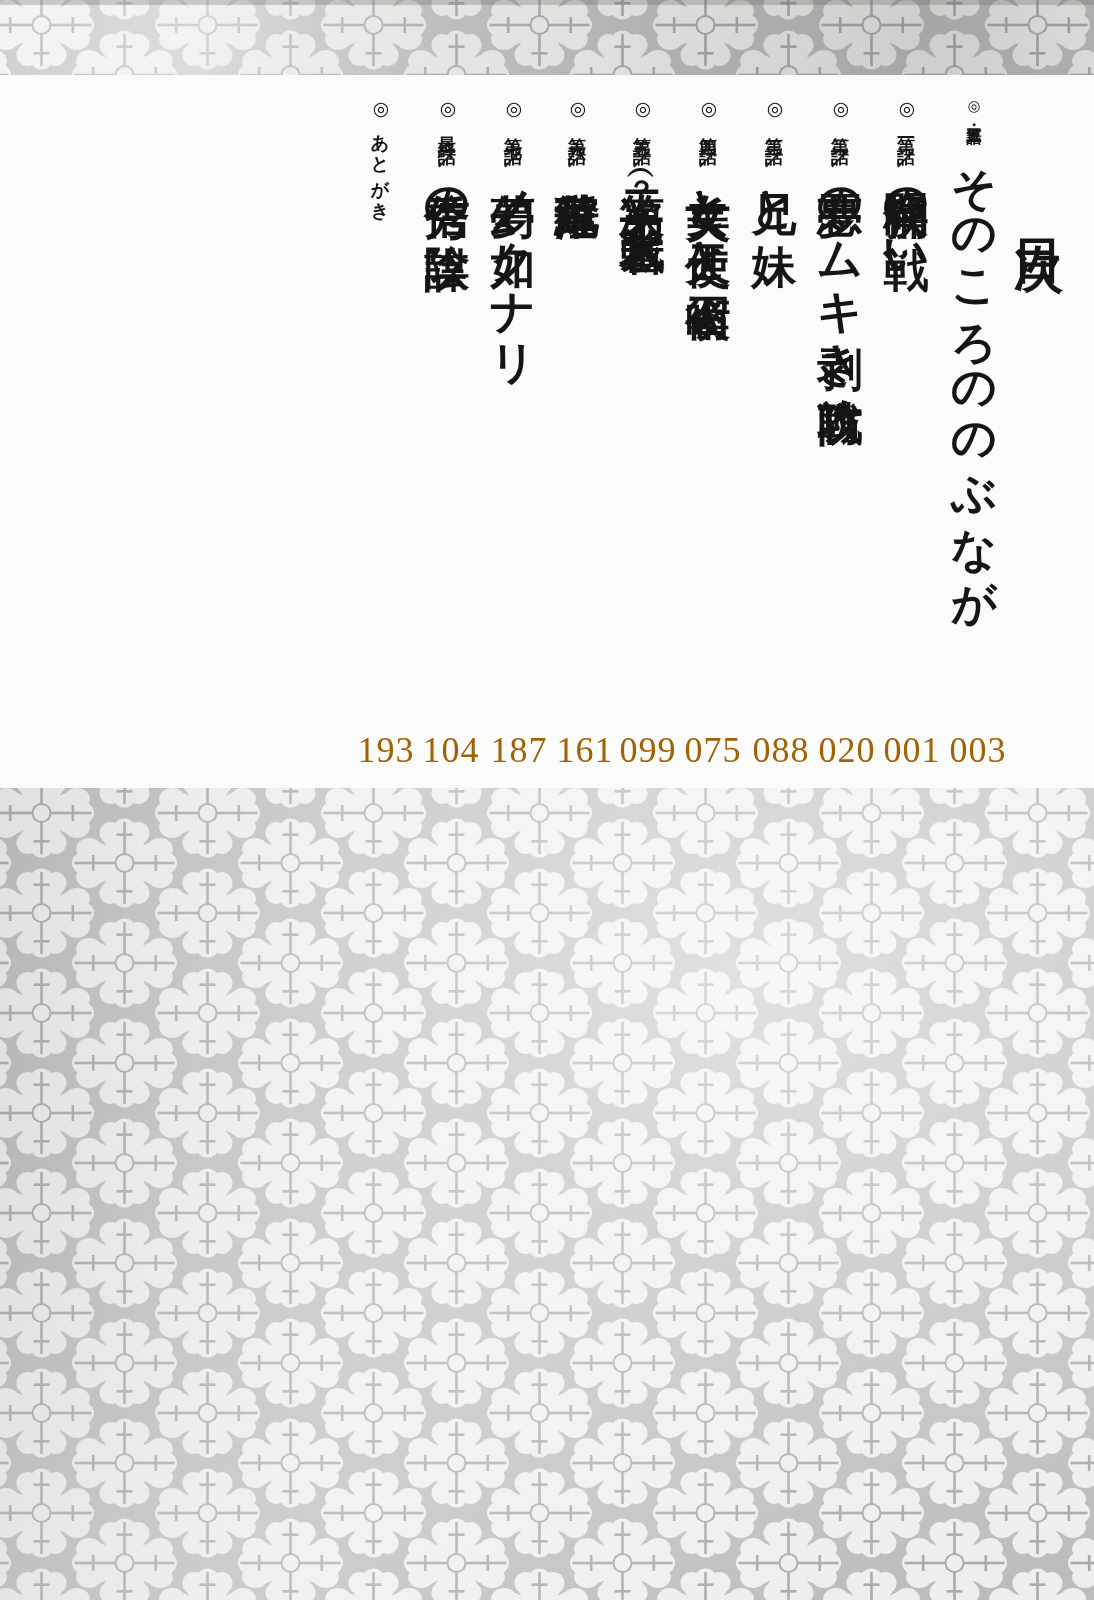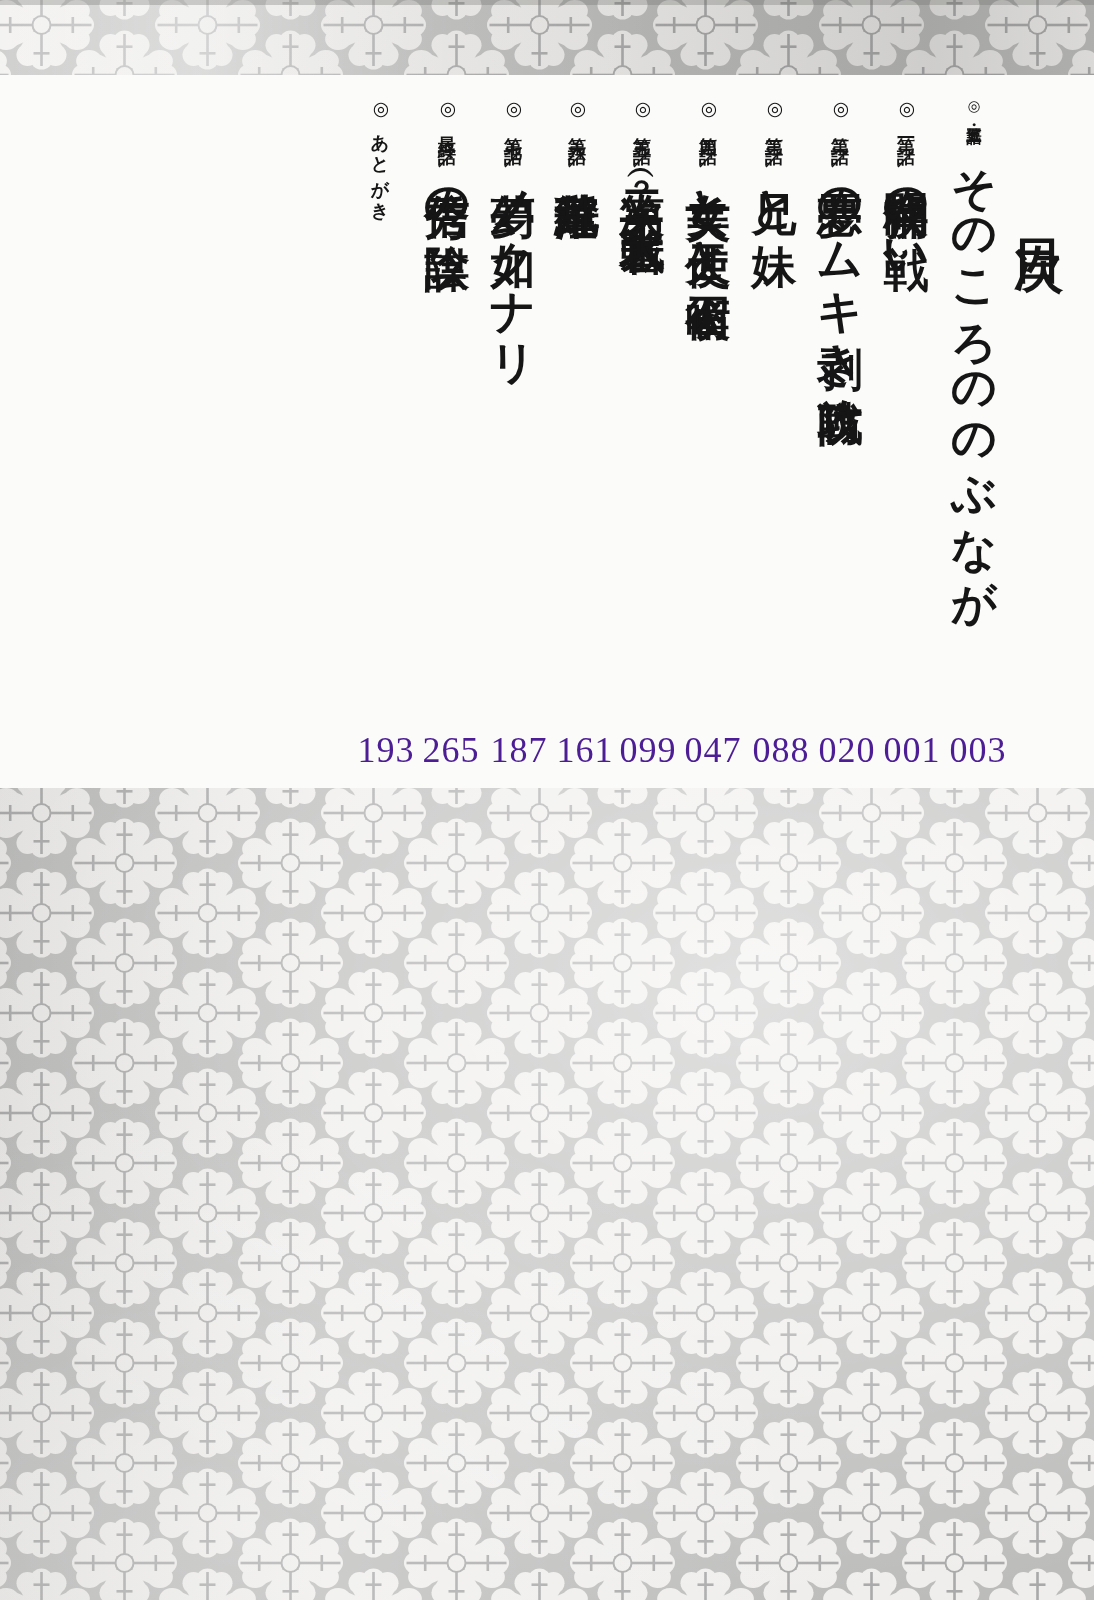--- a/index.html
+++ b/index.html
@@ -55,21 +55,21 @@
   .col.c10 .label { letter-spacing: 2px; }
 
   
   .pagenum {
     position: absolute;
     top: 729px;
     transform: translateX(-50%);
     font-family: "Liberation Serif", "DejaVu Serif", serif;
     font-size: 36px;
     font-weight: 400;
-    color: #4c1d95;
+    color: #a16207;
     letter-spacing: 1px;
   }
 </style>
 </head>
 <body>
 
 <div class="page">
 
   <svg class="band band-top" width="1094" height="75" viewBox="0 0 1094 75" aria-hidden="true">
     <defs>
@@ -157,25 +157,25 @@
     <span class="mark">◎</span><span class="label">最終話</span><span class="slash">／</span><span class="title">信秀の陰謀</span>
   </div>
   <div class="col c10" style="left:371px">
     <span class="mark">◎</span><span class="label">あとがき</span>
   </div>
 
   <span class="pagenum" style="left:978px">003</span>
   <span class="pagenum" style="left:912px">001</span>
   <span class="pagenum" style="left:847px">020</span>
   <span class="pagenum" style="left:781px">088</span>
-  <span class="pagenum" style="left:713px">047</span>
+  <span class="pagenum" style="left:713px">075</span>
   <span class="pagenum" style="left:648px">099</span>
   <span class="pagenum" style="left:585px">161</span>
   <span class="pagenum" style="left:519px">187</span>
-  <span class="pagenum" style="left:451px">265</span>
+  <span class="pagenum" style="left:451px">104</span>
   <span class="pagenum" style="left:386px">193</span>
 
   <svg class="band band-bottom" width="1094" height="812" viewBox="0 0 1094 812" aria-hidden="true">
     <defs>
       <g id="petB" fill="#efeeec">
         <circle cx="-14" cy="-30" r="11"></circle>
         <circle cx="0" cy="-33" r="11.5"></circle>
         <circle cx="14" cy="-30" r="11"></circle>
         <path d="M -25,-30 L 25,-30 L 13,-7 L -13,-7 Z"></path>
       </g>

